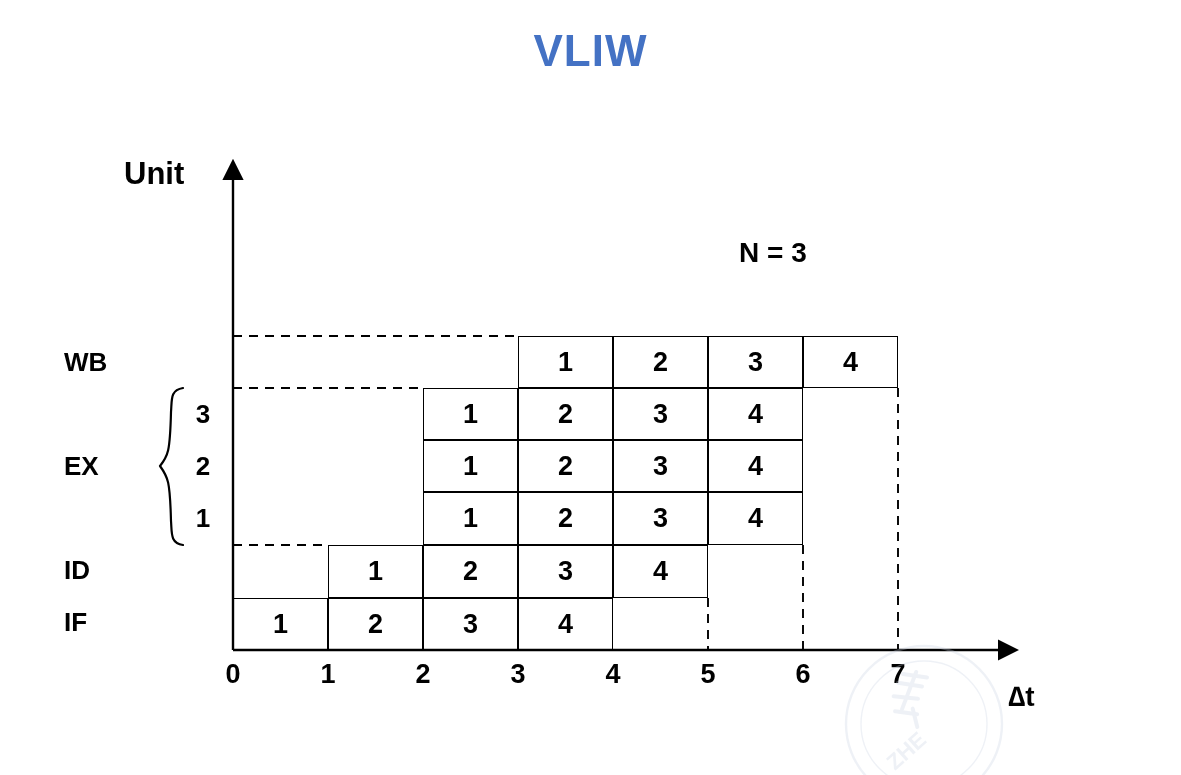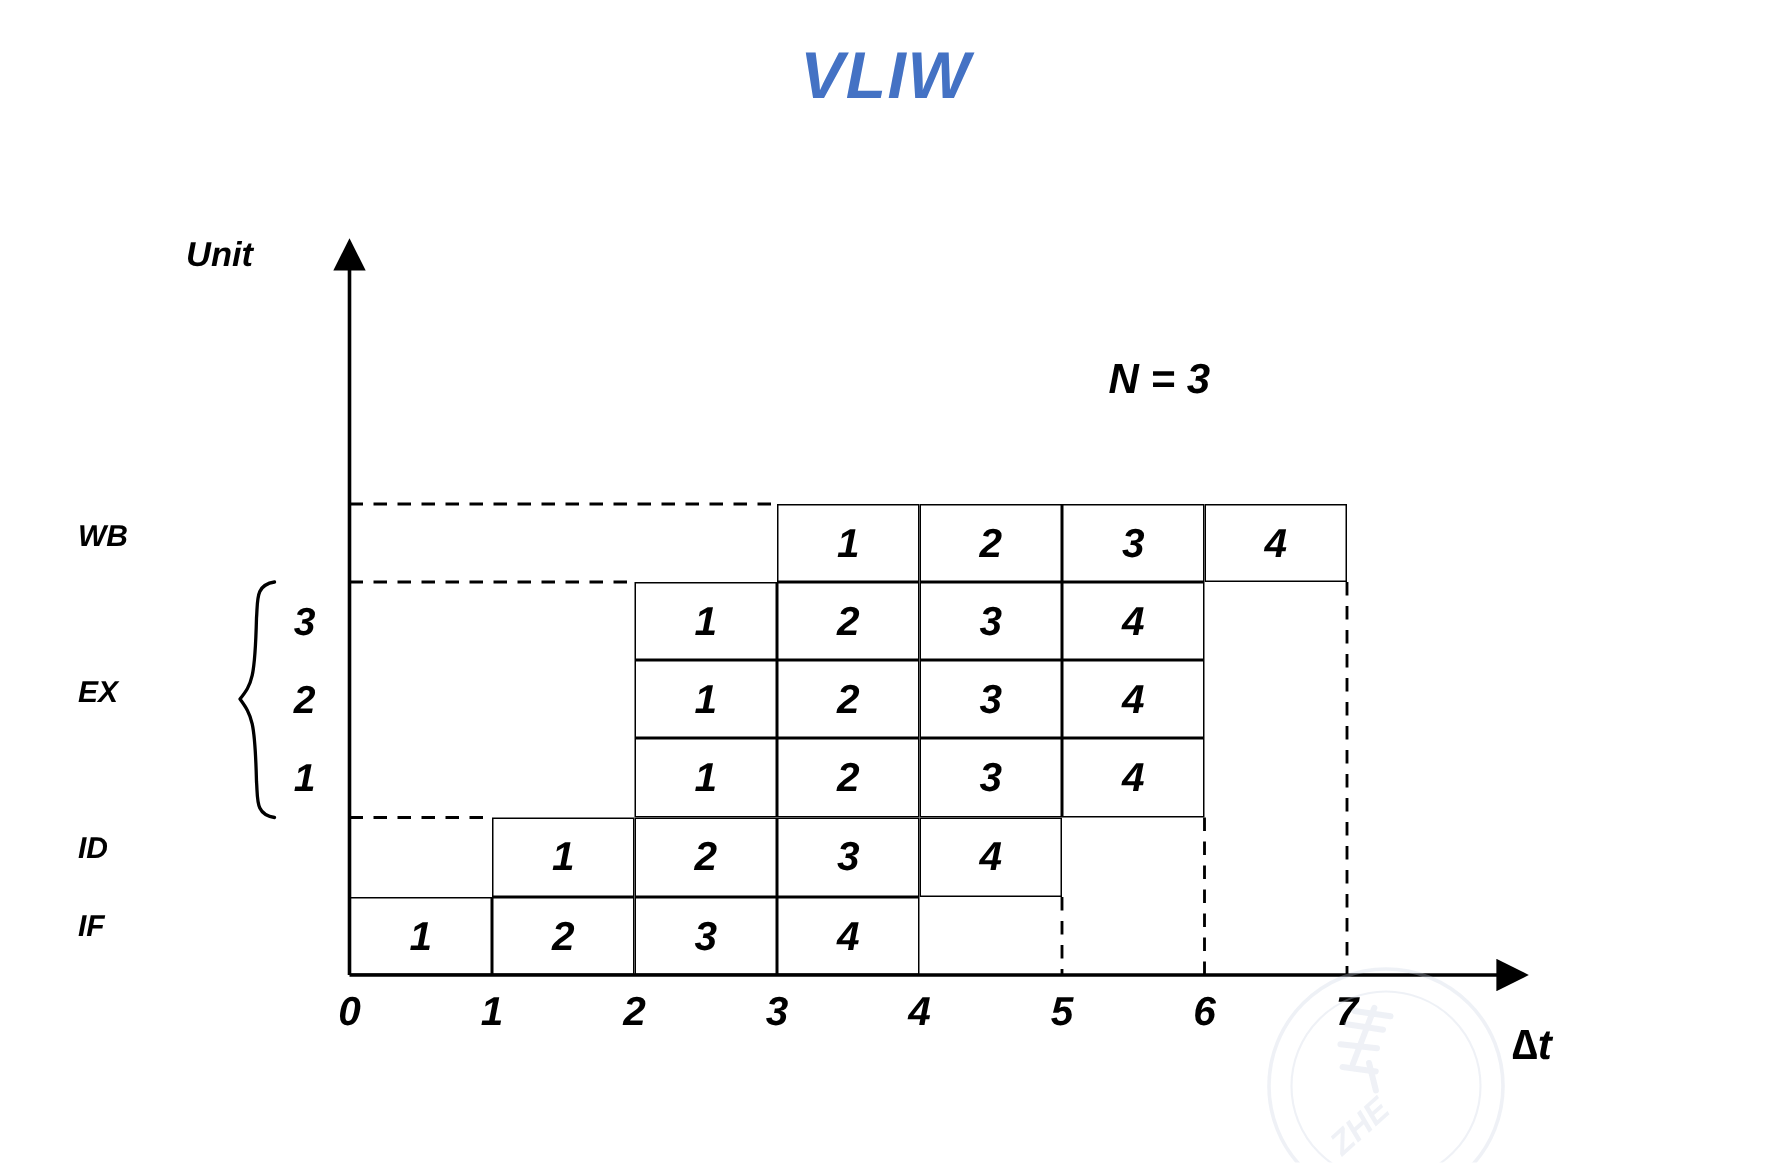--- a/index.html
+++ b/index.html
@@ -3,50 +3,50 @@
 <meta charset="utf-8">
 <style>
   html,body{margin:0;padding:0;}
   body{
     width:1181px;height:775px;
     background:#ffffff;
     font-family:"Liberation Sans", sans-serif;
     overflow:hidden;
     position:relative;
   }
-  #stage{position:absolute;left:0;top:0;width:991px;height:775px;font-style:italic;}
+  #stage{position:absolute;left:0;top:0;width:991px;height:775px;}
 
   
   .title{
     position:absolute;left:0;top:26px;width:1181px;
     text-align:center;
     font-size:44px;font-weight:bold;
     letter-spacing:1px;
     color:#4472C4;
   }
 
   
   .axis-label-y{
     position:absolute;left:124px;top:156px;
-    font-size:23px;font-weight:bold;color:#000;
+    font-size:31px;font-weight:bold;color:#000;
   }
   .axis-label-x{
     position:absolute;left:1008px;top:681px;
     font-size:28px;font-weight:bold;color:#000;
   }
   .annot-n{
     position:absolute;left:739px;top:237px;
     font-size:28px;font-weight:bold;color:#000;
   }
 
   
   .row-label{
     position:absolute;
-    font-size:20px;font-weight:bold;color:#000;
-    text-align:right;white-space:nowrap;
+    font-size:26px;font-weight:bold;color:#000;
+    text-align:right;white-space:nowrap;margin-left:12px;
   }
   .row-label.red{color:#000000;}
 
   .unit-num{
     position:absolute;
     font-size:26px;font-weight:bold;color:#000;
     text-align:center;width:26px;
   }
 
   

